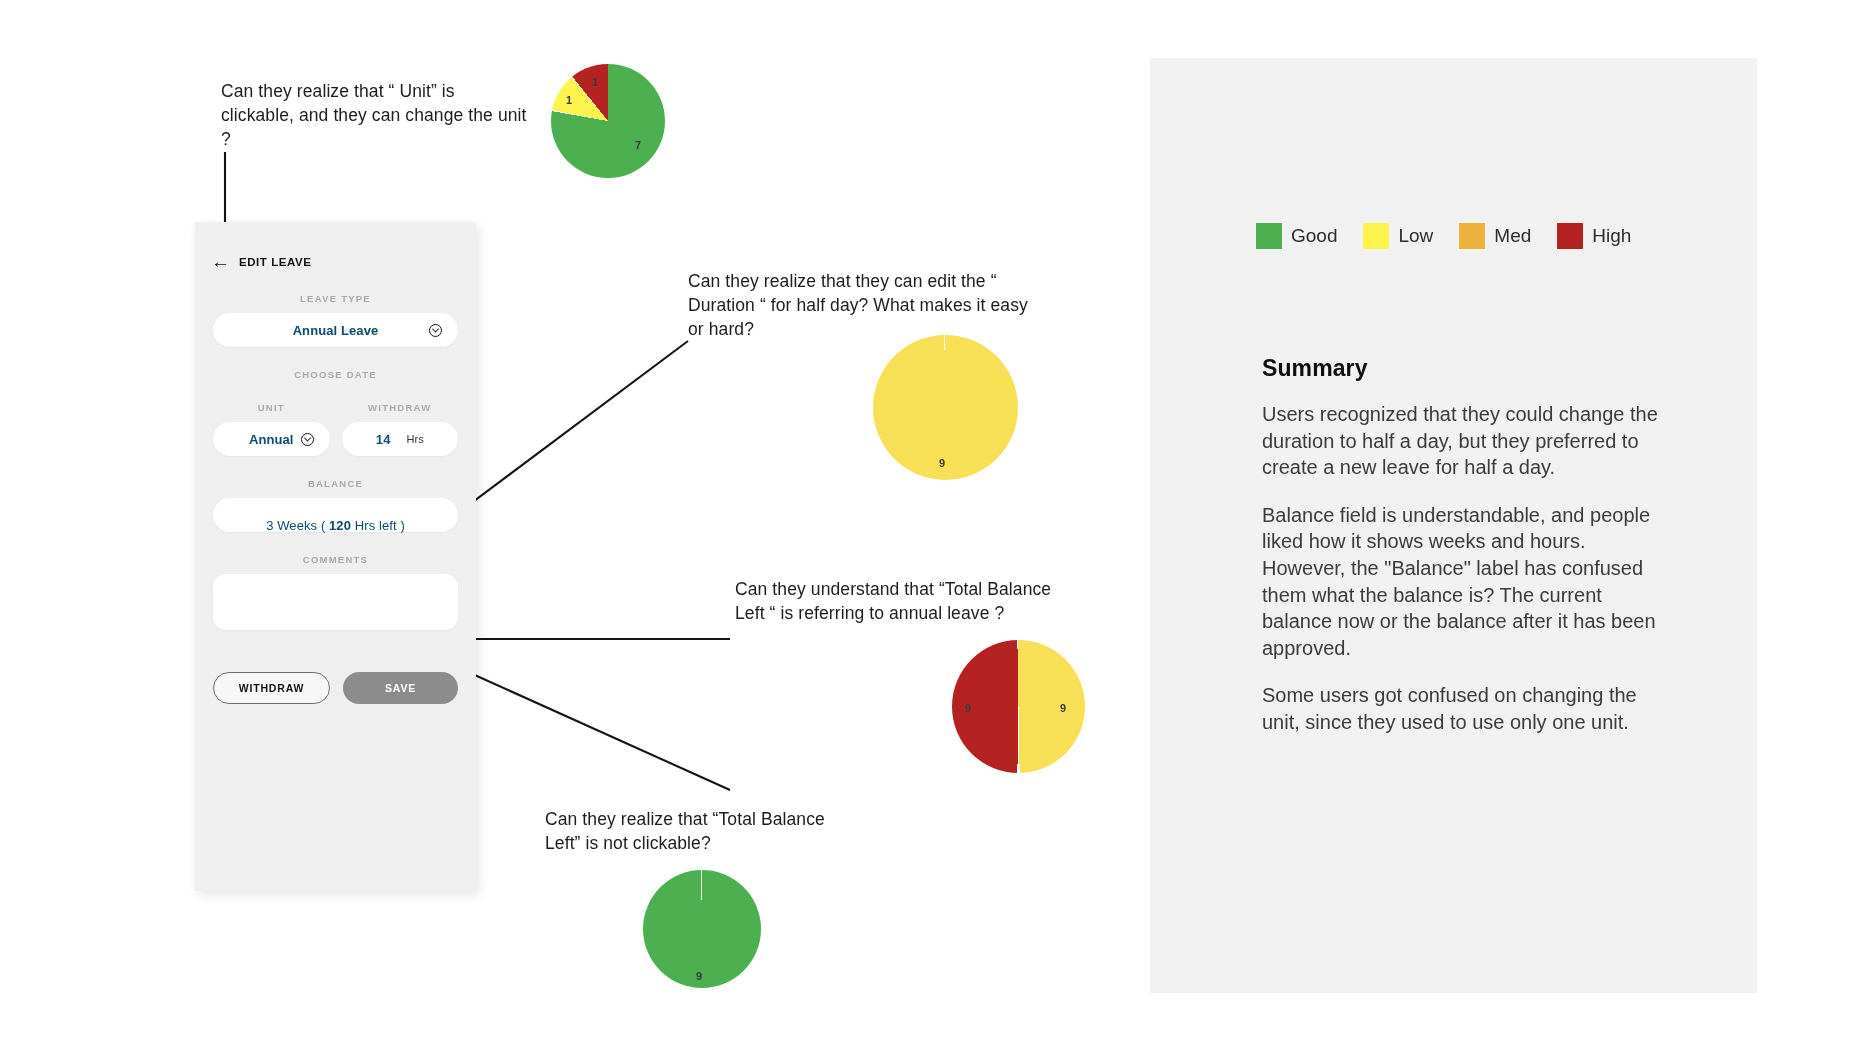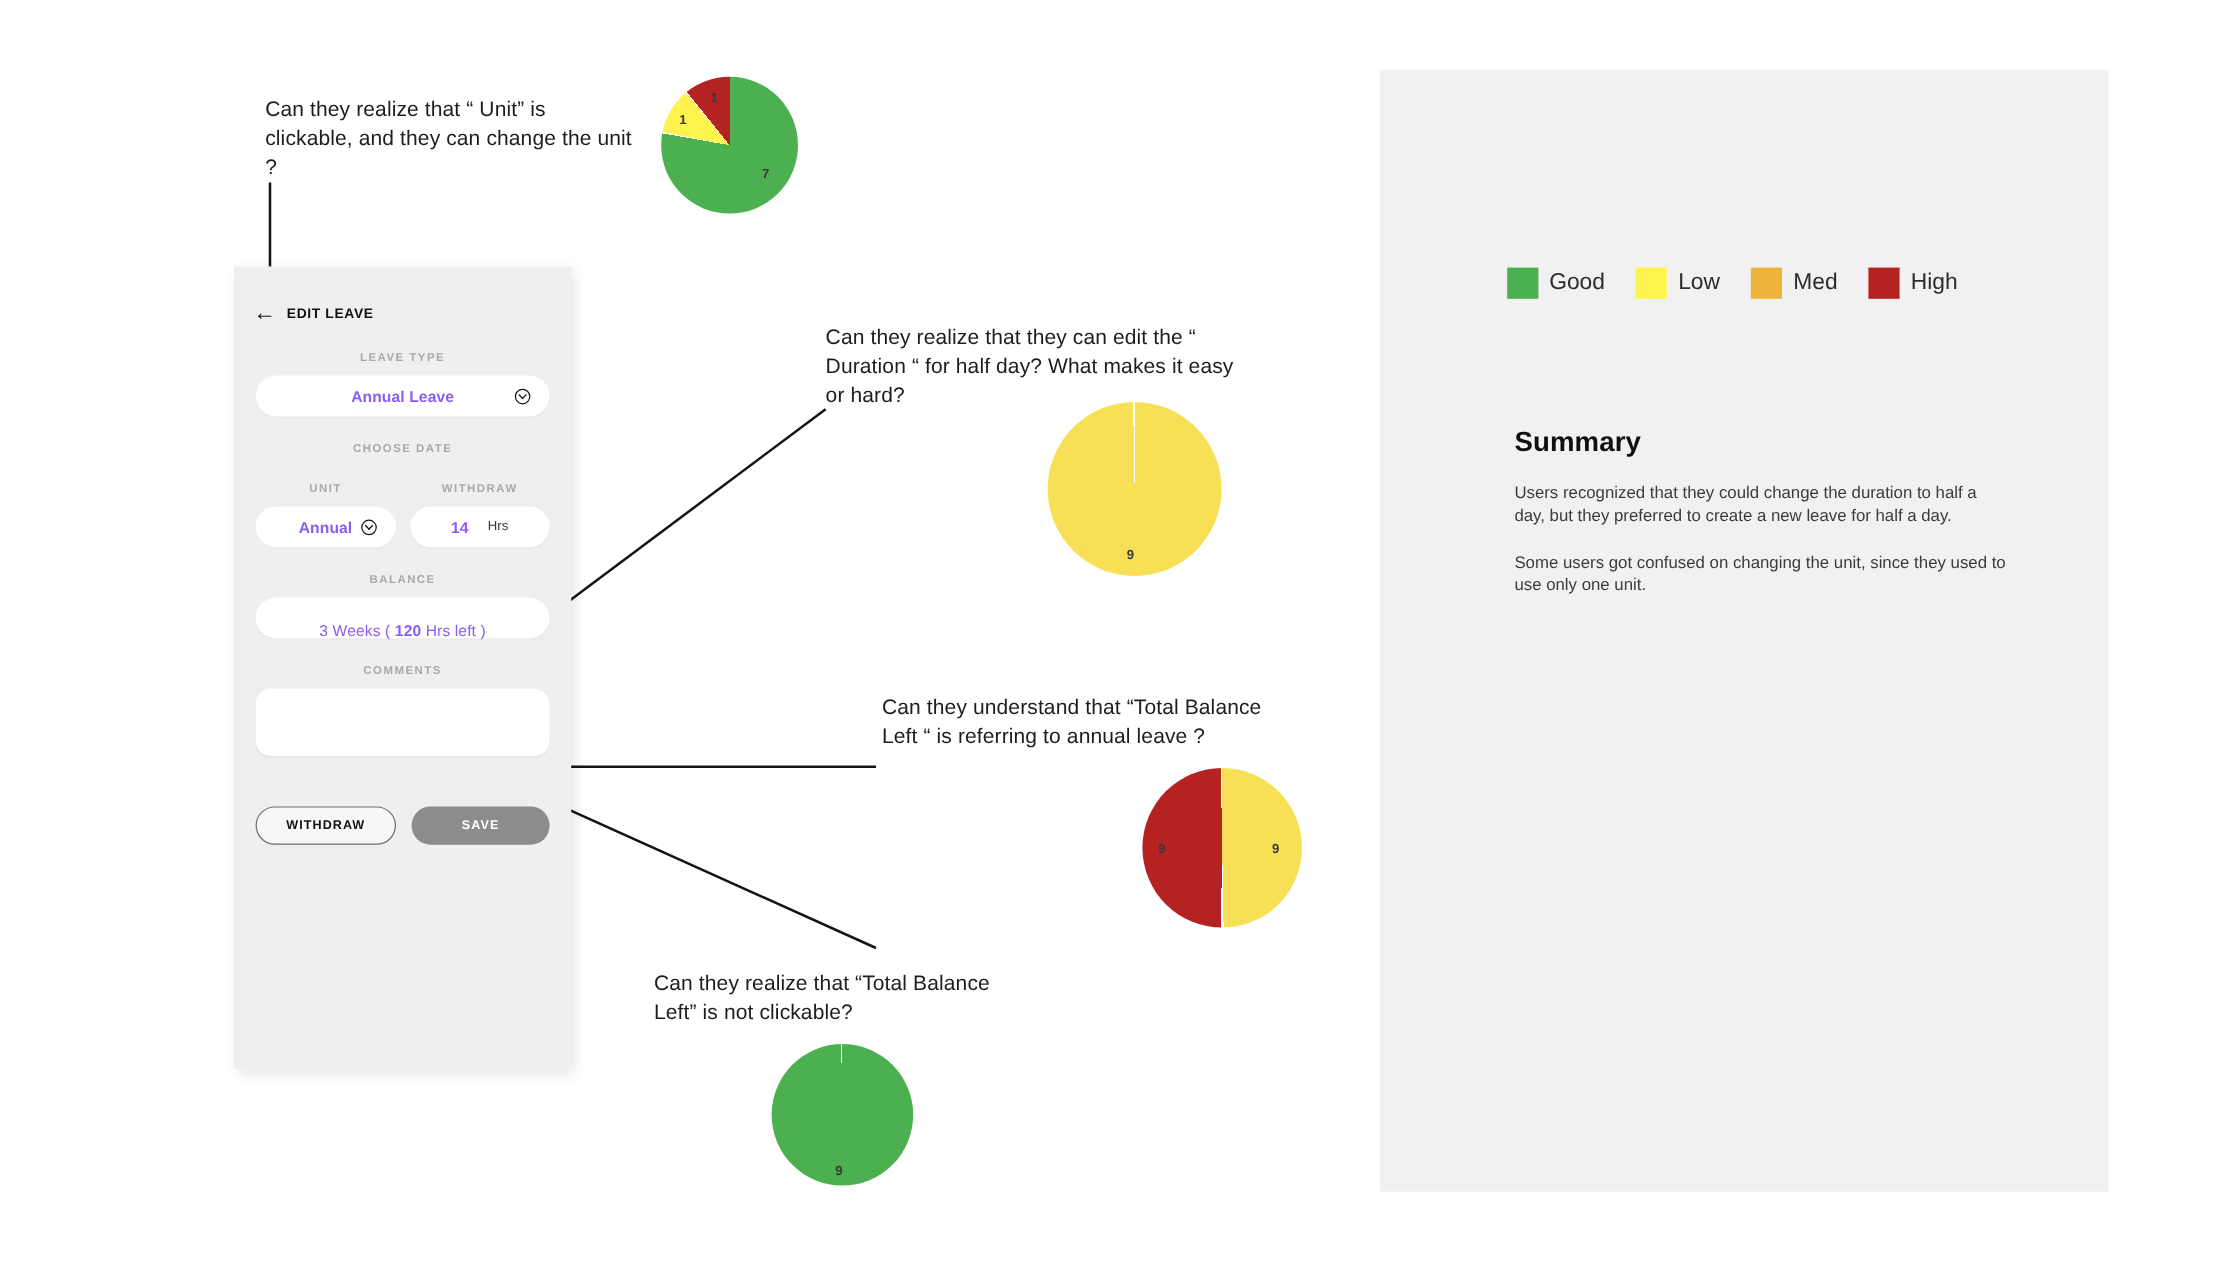--- a/index.html
+++ b/index.html
@@ -79,21 +79,21 @@
     margin: 0 18px;
     display: flex;
     align-items: center;
     justify-content: center;
     position: relative;
     box-shadow: 0 1px 2px rgba(0,0,0,0.04);
   }
   .field-value {
     font-size: 13px;
     font-weight: bold;
-    color: #8b5cf6;
+    color: #0c4a6e;
     letter-spacing: 0.1px;
   }
   .chev {
     position: absolute;
     right: 16px;
     width: 13px;
     height: 13px;
     border: 1.4px solid #141414;
     border-radius: 50%;
     display: flex;
@@ -203,21 +203,21 @@
     width: 410px;
   }
   #summary-title {
     font-size: 23px;
     font-weight: bold;
     color: #0f0f0f;
     margin-bottom: 19px;
     letter-spacing: 0.1px;
   }
   .summary-para {
-    font-size: 14px;
+    font-size: 20px;
     line-height: 1.33;
     color: #3b3b3b;
     margin-bottom: 21px;
   }
 </style>
 </head>
 <body>
 
 <div class="note" id="note-unit">Can they realize that “ Unit”  is clickable, and they can change the unit ?</div>
 <div class="note" id="note-duration">Can they realize that they can edit the “ Duration “ for half day? What makes it easy or hard?</div>
@@ -352,15 +352,16 @@
     </div>
     <div class="legend-item">
       <span class="legend-swatch" style="background:#b52222;"></span>
       <span class="legend-text">High</span>
     </div>
   </div>
 
   <div id="summary">
     <div id="summary-title">Summary</div>
     <p class="summary-para">Users recognized that they could change the duration to half a day, but they preferred to create a new leave for half a day.</p>
+    <p class="summary-para">Balance field is understandable, and people liked how it shows weeks and hours. However, the "Balance" label has confused them what the balance is? The current balance now or the balance after it has been approved.</p>
     <p class="summary-para">Some users got confused on changing the unit, since they used to use only one unit.</p>
   </div>
 </div>
 
 </body></html>

